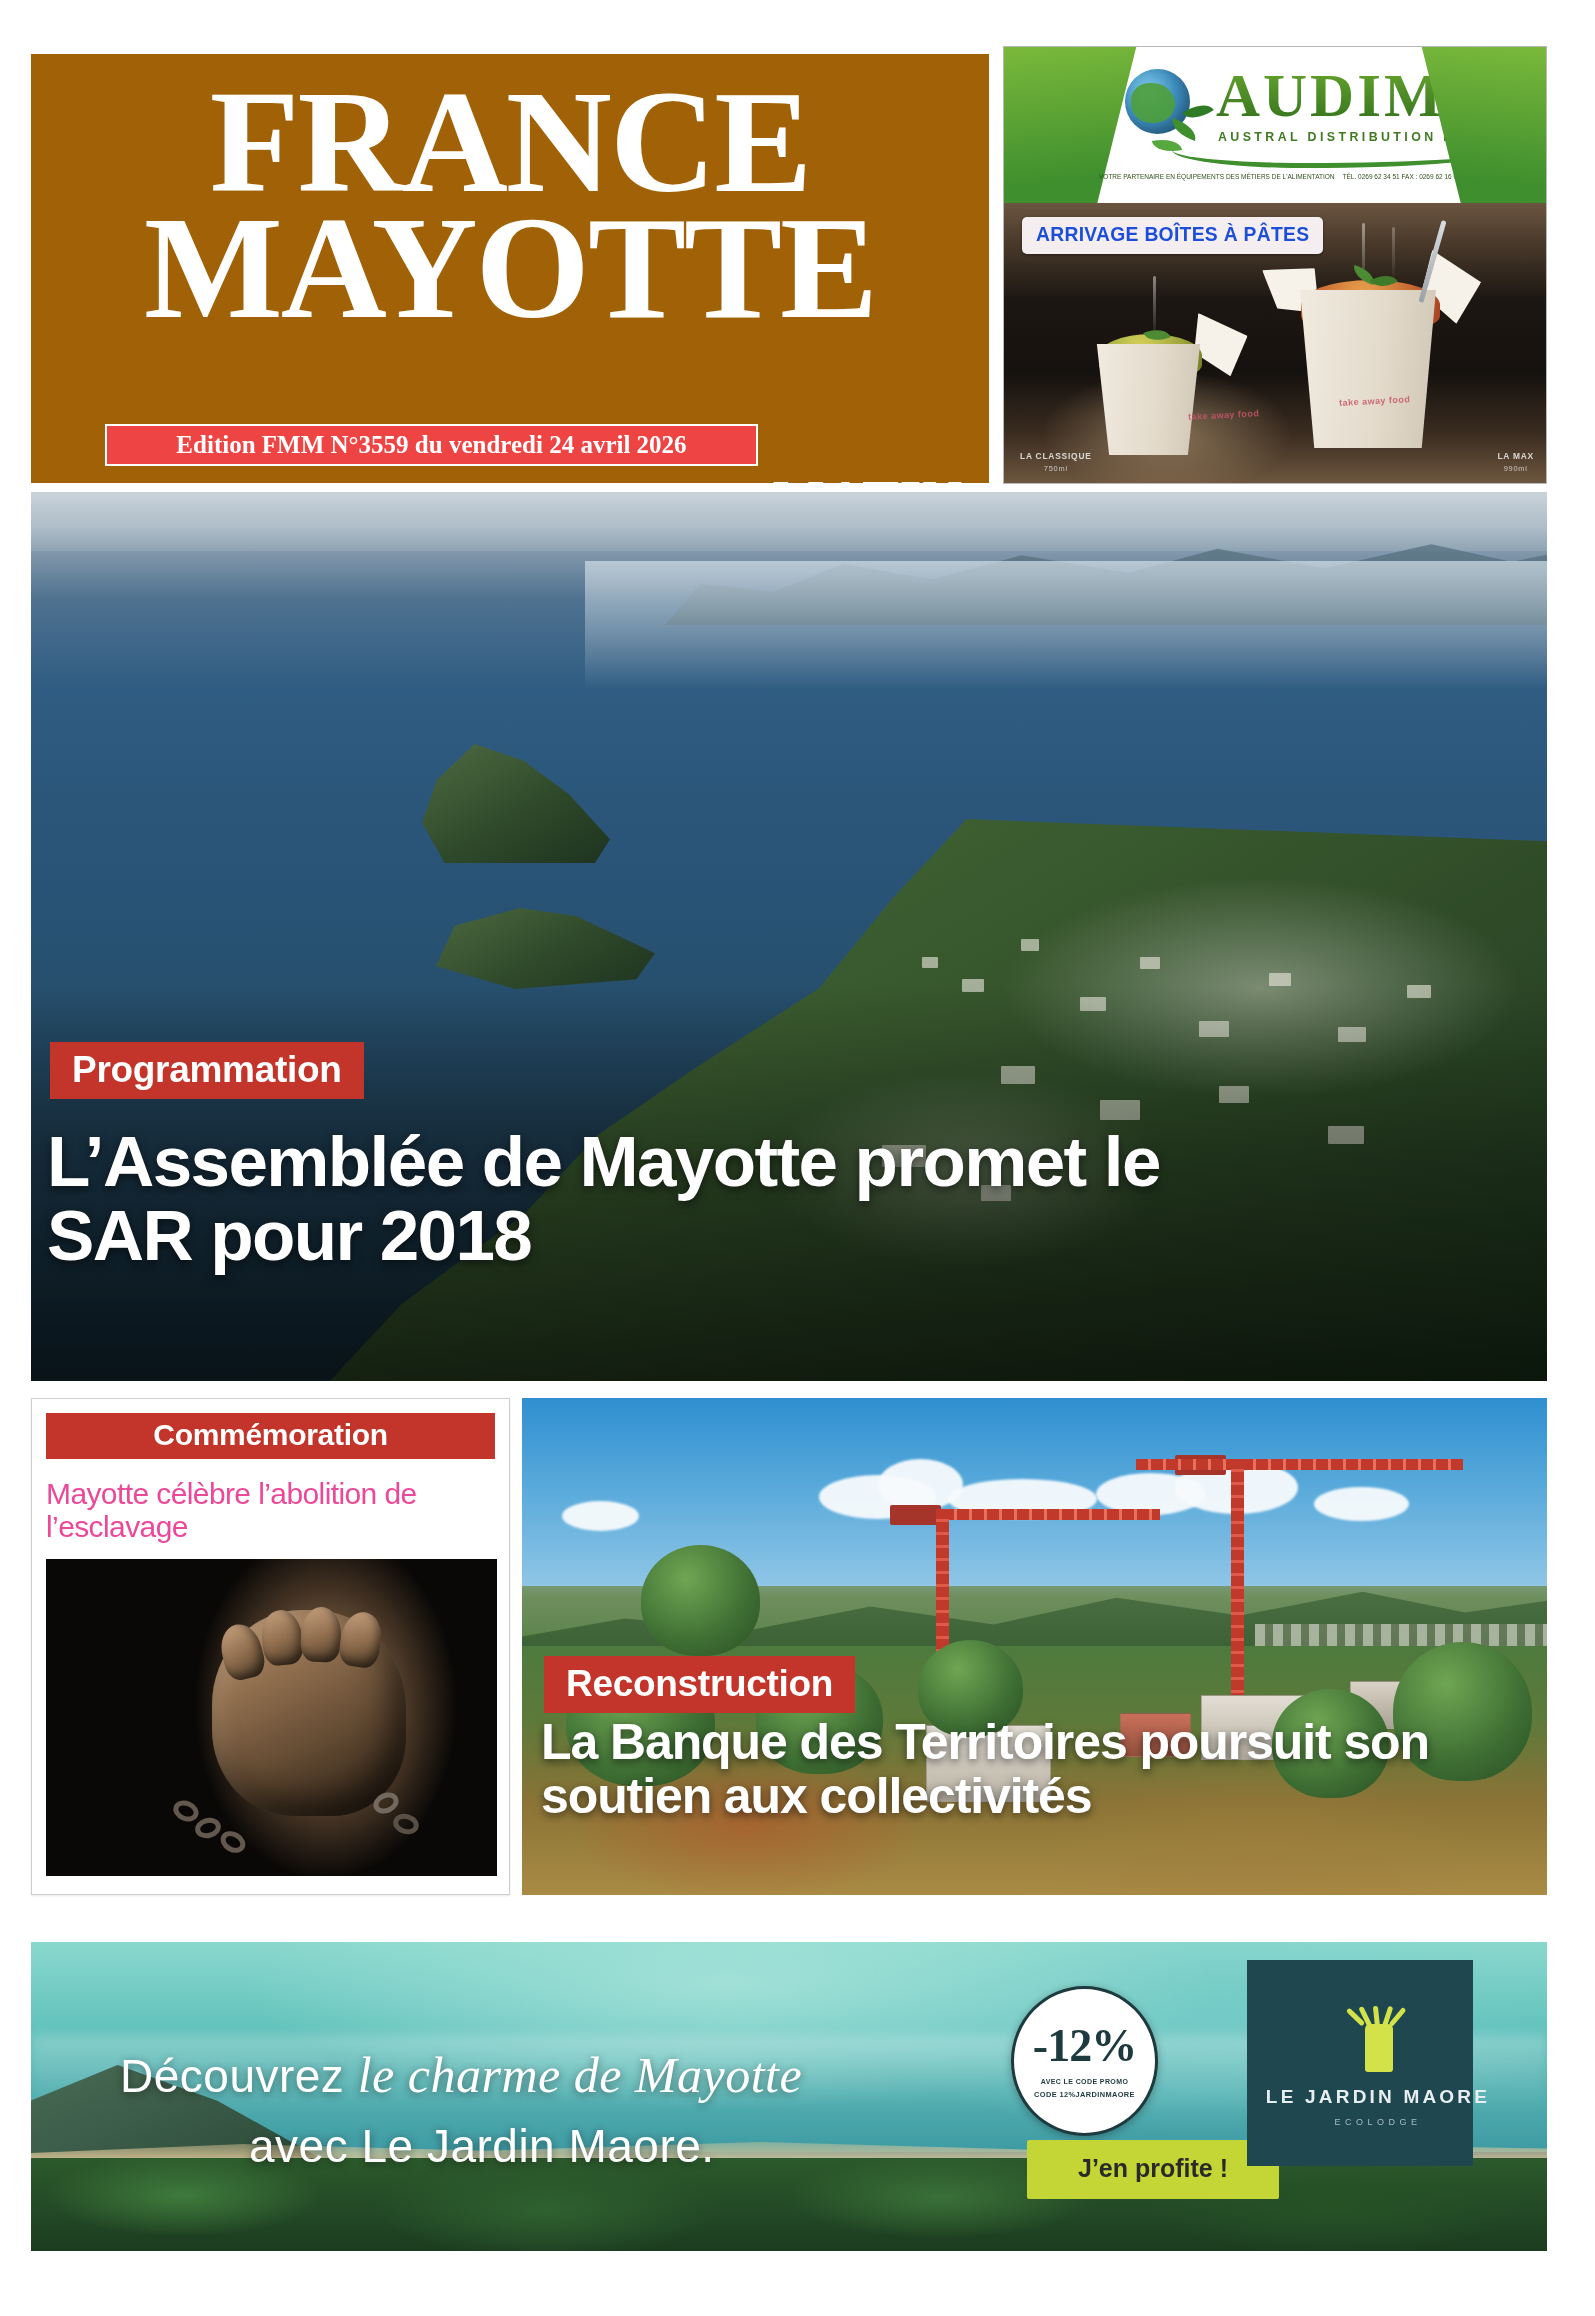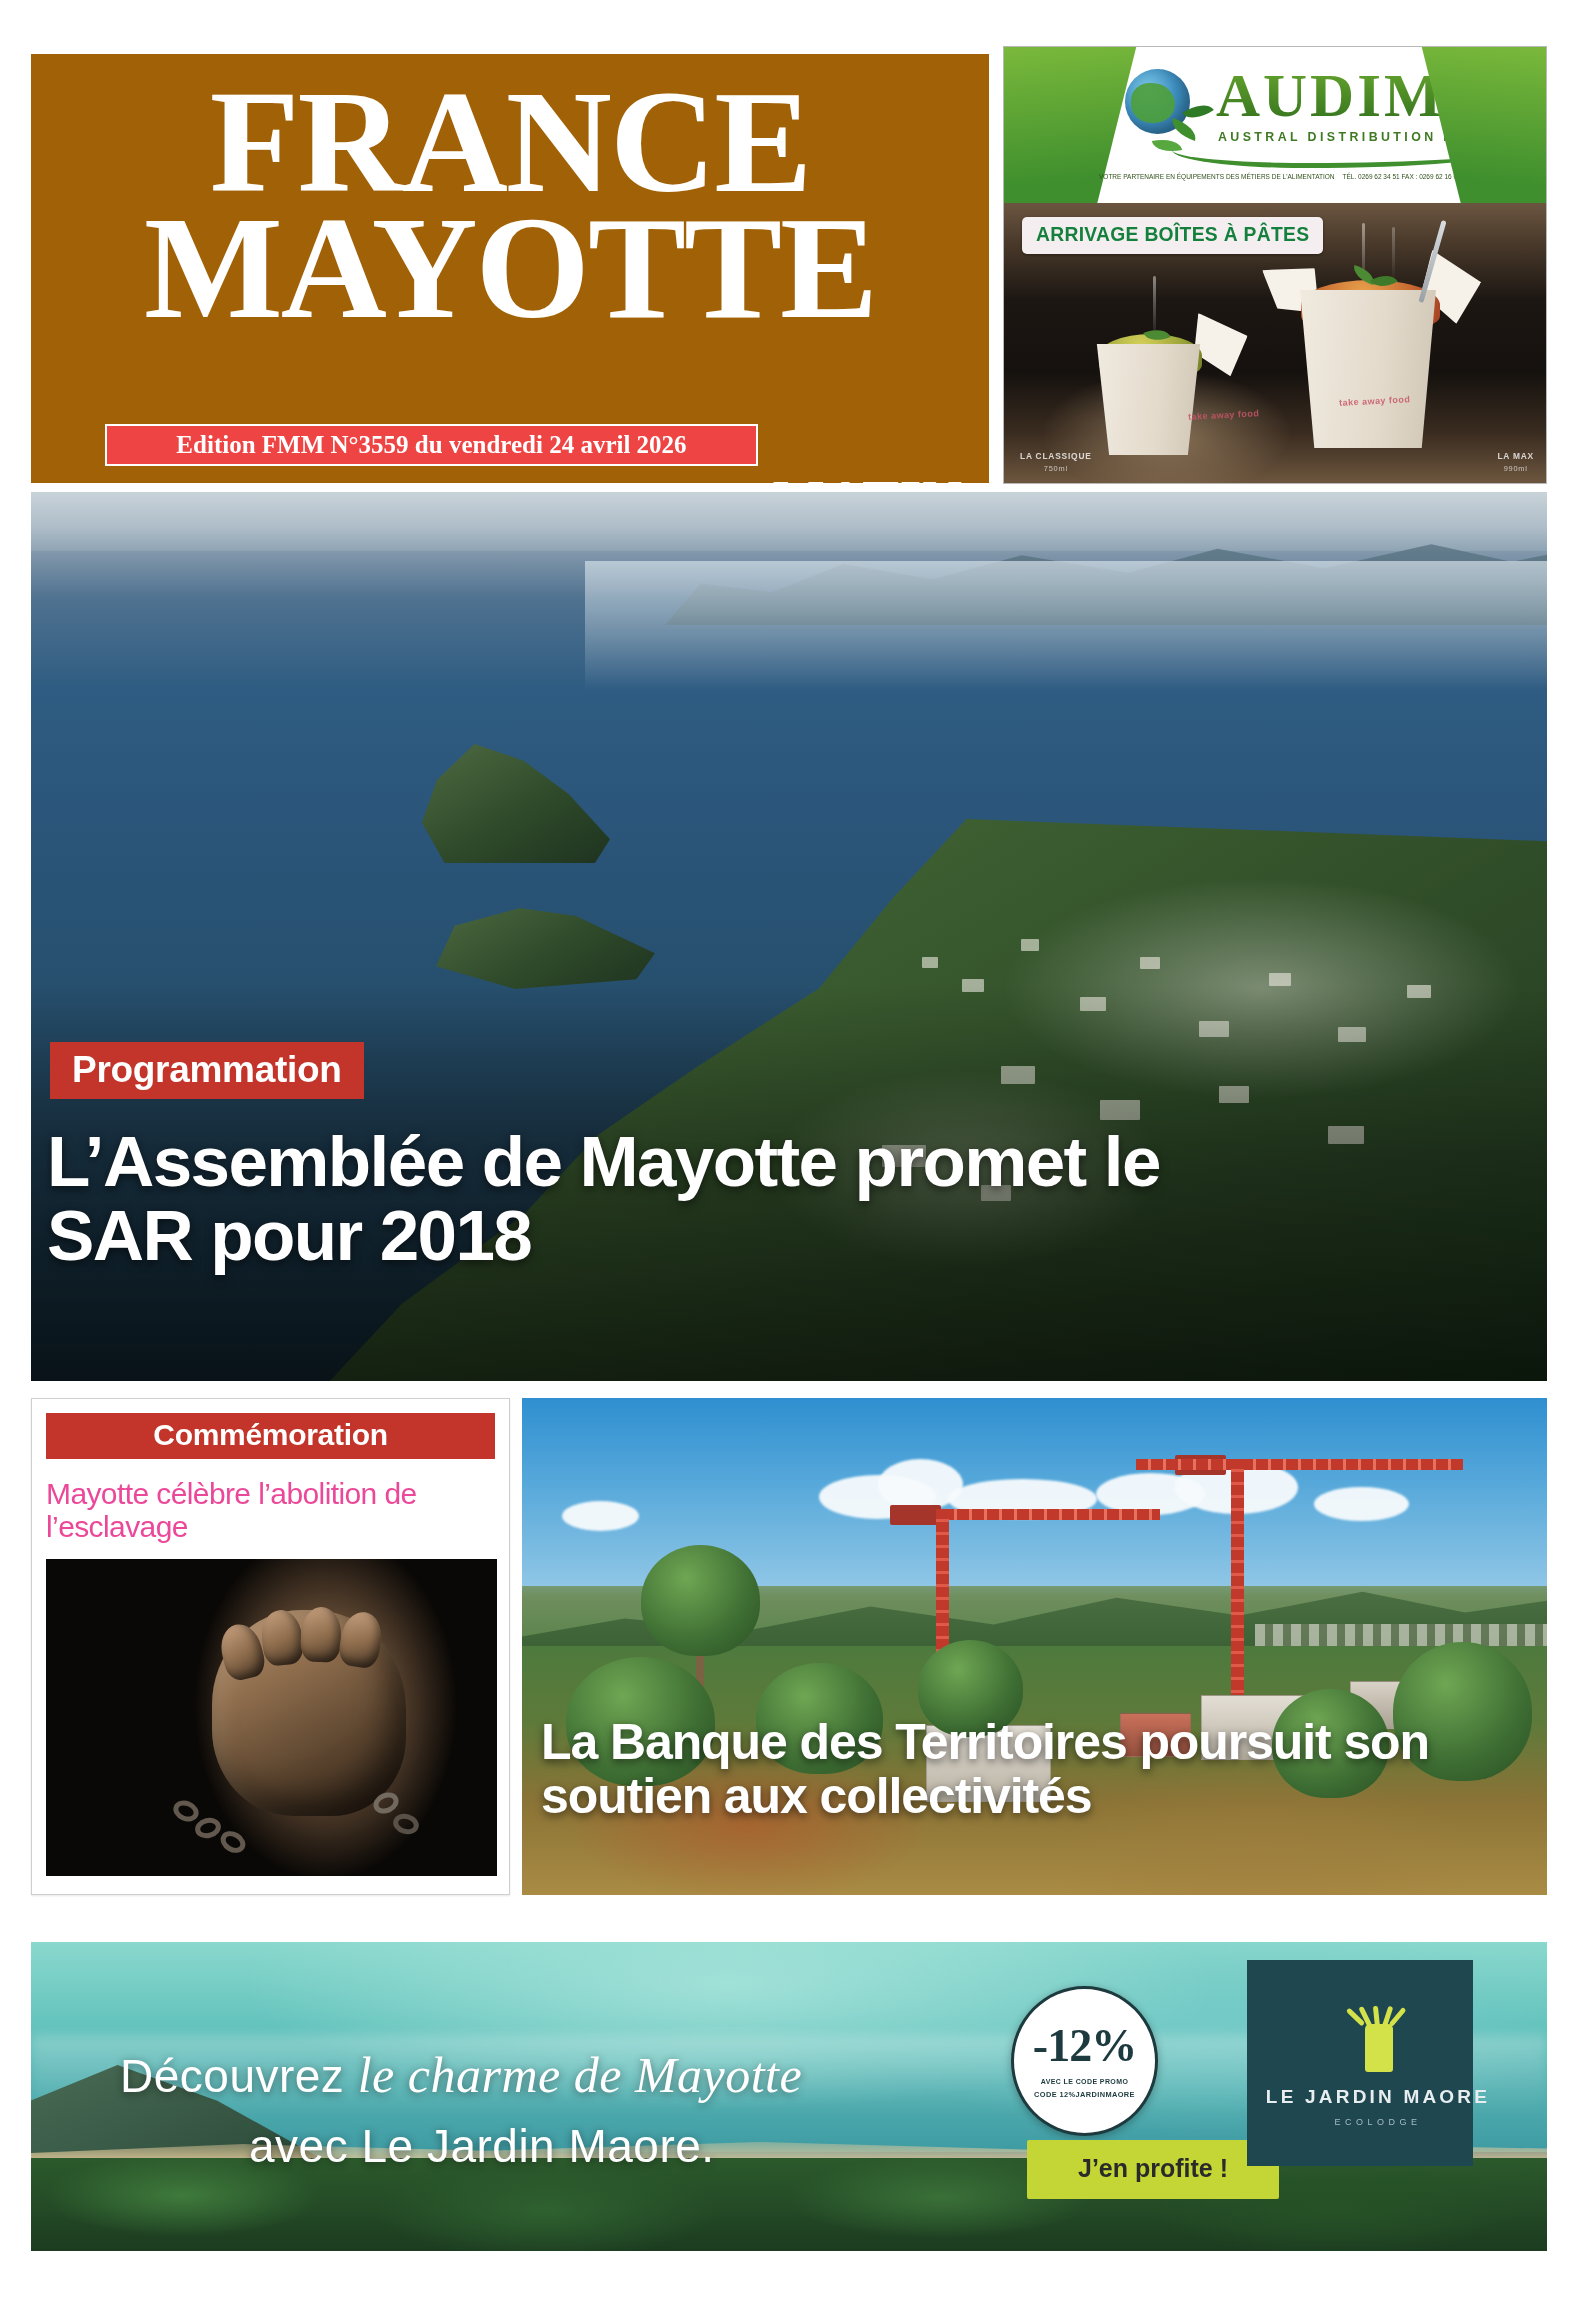--- a/index.html
+++ b/index.html
@@ -122,21 +122,21 @@
 
   .audim-photo {
     position:absolute; left:0; top:156px; width:100%; height:281px;
     background:
       radial-gradient(ellipse 178px 89px at 30% 82%, rgba(200,170,130,.55), transparent 70%),
       linear-gradient(180deg,#6b5540 0%,#4a3a2b 14%,#1d1713 34%,#15110e 60%,#3a2c20 82%,#6e573f 100%);
     overflow:hidden;
   }
   .pasta-banner {
     position:absolute; left:18px; top:14px;
-    background:#f4eef0; color:#15803d;
+    background:#f4eef0; color:#1d4ed8;
     font-weight:700; font-size:19.3px; letter-spacing:0.3px;
     padding:7px 14px 8px; border-radius:5px;
     box-shadow:0 1px 3px rgba(0,0,0,.4);
   }
   .box {
     position:absolute; background:linear-gradient(95deg,#f2ece2 0%,#e3dacb 58%,#cdc2b0 100%);
     border-radius:3px 3px 9px 9px;
   }
   .box.small { left:83px; top:141px; width:123px; height:111px;
                clip-path:polygon(8% 0,92% 0,82% 100%,18% 100%); }
@@ -625,20 +625,23 @@
 
     <div class="trunk tr1"></div>
     <div class="tree t1"></div>
     <div class="tree t2"></div>
     <div class="tree t3"></div>
     <div class="tree t4"></div>
     <div class="tree t5"></div>
     <div class="tree t6"></div>
   </div>
 
+  <div class="sr-kicker">
+    <span class="kicker">Reconstruction</span>
+  </div>
   <h2 class="sr-title">La Banque des Territoires poursuit son soutien aux collectivités</h2>
 
   <div class="bottom-ad">
     <div class="ba-lagoon"></div>
     <div class="ba-reef"></div>
     <div class="ba-headland"></div>
     <div class="ba-beach"></div>
     <div class="ba-forest"></div>
 
     <div class="ba-text">

